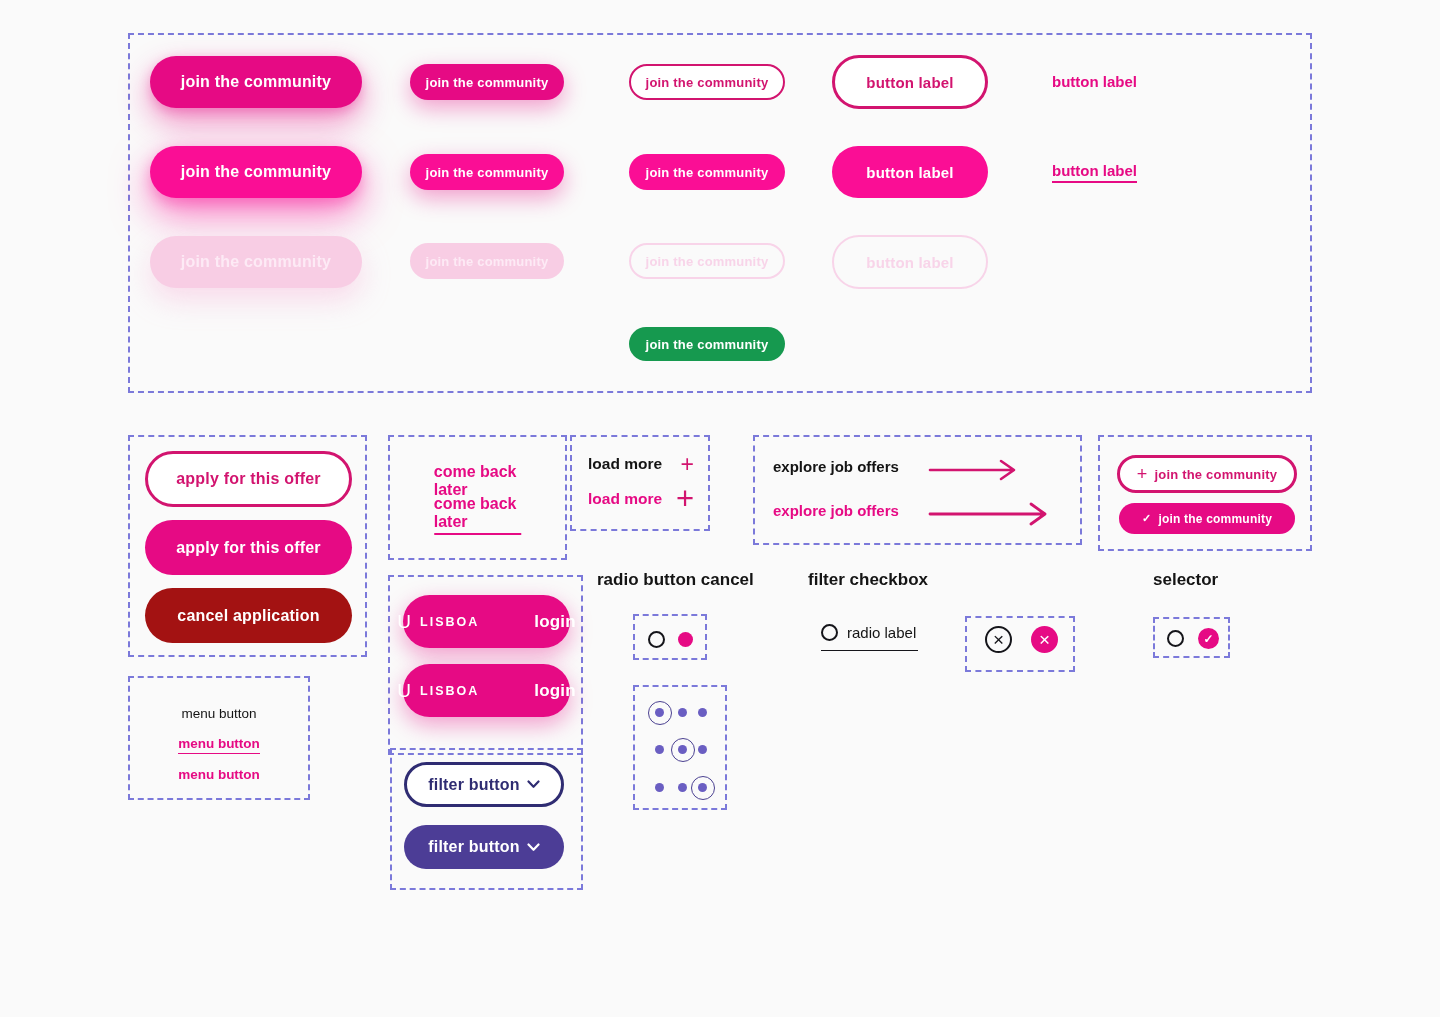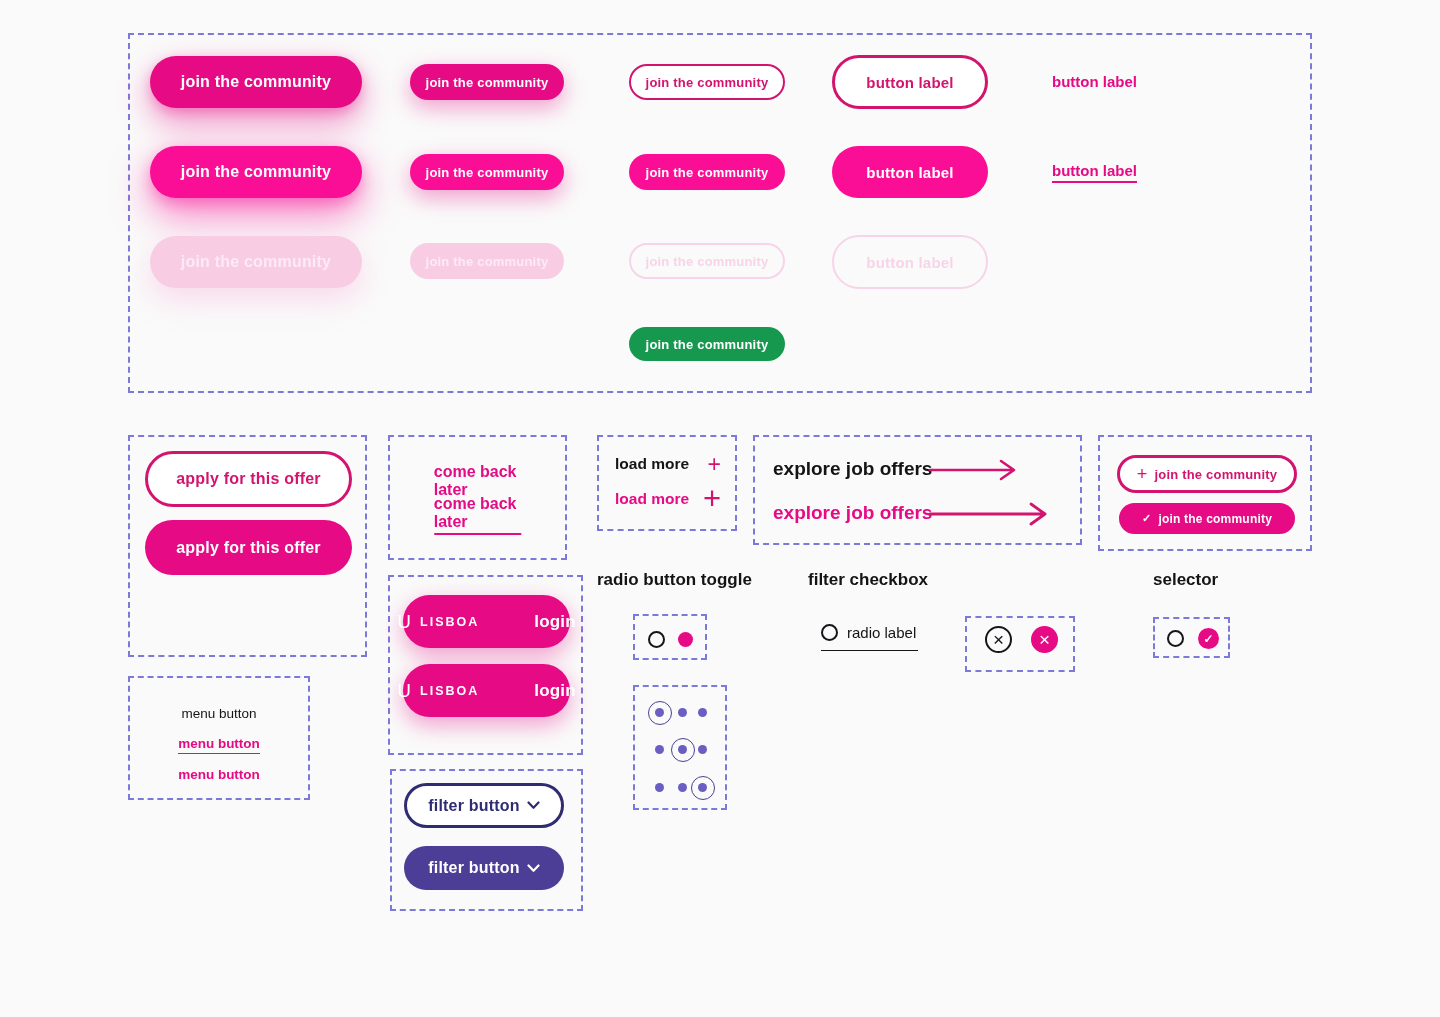--- a/index.html
+++ b/index.html
@@ -65,21 +65,21 @@
   .filter-outline { background:#fff; border:3px solid var(--purple-dark); color:var(--purple-dark); }
   .filter-filled  { background:var(--purple); color:#fff; }
   .chev { flex:0 0 auto; }
 
   .lm-row { position:absolute; left:16px; right:14px; display:flex; align-items:center;
             justify-content:space-between; cursor:pointer; }
   .lm-label-ink  { font-size:15.5px; font-weight:bold; color:var(--ink); }
   .lm-label-pink { font-size:15.5px; font-weight:bold; color:var(--primary); }
   .plus { color:var(--pink-stroke); font-weight:400; line-height:.8; }
 
-  .ex-label { position:absolute; font-size:19px; font-weight:bold; cursor:pointer; }
+  .ex-label { position:absolute; font-size:15px; font-weight:bold; cursor:pointer; }
   .ink  { color:var(--ink); }
   .pink { color:var(--primary); }
 
   .cb-link { position:absolute; font-size:16px; font-weight:bold; color:var(--primary); cursor:pointer; }
 
   .filter-label-group { position:absolute; display:flex; align-items:center; gap:9px;
                         padding:0 2px 9px 0; border-bottom:1.5px solid #15151a; cursor:pointer; }
   .fl-circle { width:17px; height:17px; border-radius:50%; border:2px solid #15151a; box-sizing:border-box; }
   .fl-text { font-size:15px; color:var(--ink); }
 
@@ -108,28 +108,29 @@
     <button class="btn disabled-filled" style="left:280px;top:208px;width:154px;height:36px;font-size:13px">join the community</button>
     <button class="btn disabled-outline" style="left:499px;top:208px;width:156px;height:36px;font-size:13px">join the community</button>
     <button class="btn disabled-outline thick" style="left:702px;top:200px;width:156px;height:54px;font-size:15px">button label</button>
 
     <button class="btn success" style="left:499px;top:292px;width:156px;height:34px;font-size:13px">join the community</button>
   </section>
 
   <section class="panel" style="left:128px;top:435px;width:239px;height:222px">
     <button class="btn outline-pink thick" style="left:15px;top:14px;width:207px;height:56px;font-size:16px">apply for this offer</button>
     <button class="btn primary" style="left:15px;top:83px;width:207px;height:55px;font-size:16px">apply for this offer</button>
+    <button class="btn danger" style="left:15px;top:151px;width:207px;height:55px;font-size:16px">cancel application</button>
   </section>
 
   <section class="panel" style="left:388px;top:435px;width:179px;height:125px">
     <span class="cb-link center-x" style="top:26px">come back later</span>
     <span class="cb-link center-x u2" style="top:58px">come back later</span>
   </section>
 
-  <section class="panel" style="left:597px;top:435px;width:140px;height:96px">
+  <section class="panel" style="left:570px;top:435px;width:140px;height:96px">
     <div class="lm-row" style="top:18px">
       <span class="lm-label-ink">load more</span>
       <span class="plus" style="font-size:23px">+</span>
     </div>
     <div class="lm-row" style="top:50px">
       <span class="lm-label-pink">load more</span>
       <span class="plus" style="font-size:31px">+</span>
     </div>
   </section>
 
@@ -171,36 +172,36 @@
       <span class="login-text">login</span>
     </button>
     <button class="btn primary lisboa-btn glow-sm" style="left:13px;top:87px;width:167px;height:53px">
       <span class="u-logo">U</span>
       <span class="brand">LISBOA</span>
       <span class="vdiv"></span>
       <span class="login-text">login</span>
     </button>
   </section>
 
-  <section class="panel" style="left:390px;top:769px;width:193px;height:142px">
+  <section class="panel" style="left:390px;top:748px;width:193px;height:142px">
     <button class="btn filter-outline" style="left:12px;top:12px;width:160px;height:45px;font-size:16px">
       <span>filter button</span>
       <svg class="chev" width="13" height="9" viewBox="0 0 13 9">
         <path d="M1.5 1.5 L6.5 6.8 L11.5 1.5" fill="none" stroke="currentColor" stroke-width="2.2" stroke-linecap="round" stroke-linejoin="round"></path>
       </svg>
     </button>
     <button class="btn filter-filled" style="left:12px;top:75px;width:160px;height:44px;font-size:16px">
       <span>filter button</span>
       <svg class="chev" width="13" height="9" viewBox="0 0 13 9">
         <path d="M1.5 1.5 L6.5 6.8 L11.5 1.5" fill="none" stroke="currentColor" stroke-width="2.2" stroke-linecap="round" stroke-linejoin="round"></path>
       </svg>
     </button>
   </section>
 
-  <h3 class="section-title" style="left:597px;top:570px">radio button toggle</h3>
+  <h3 class="section-title" style="left:597px;top:570px">radio button cancel</h3>
 
   <section class="panel" style="left:633px;top:614px;width:74px;height:46px">
     <span class="circle ring-black" style="left:13px;top:15px;width:17px;height:17px"></span>
     <span class="circle fill-pink" style="left:43px;top:16px;width:15px;height:15px"></span>
   </section>
 
   <section class="panel" style="left:633px;top:685px;width:94px;height:125px">
     <span class="ring" style="left:13px;top:14px"></span>
     <span class="dot" style="left:20px;top:21px"></span>
     <span class="dot" style="left:43px;top:21px"></span>

